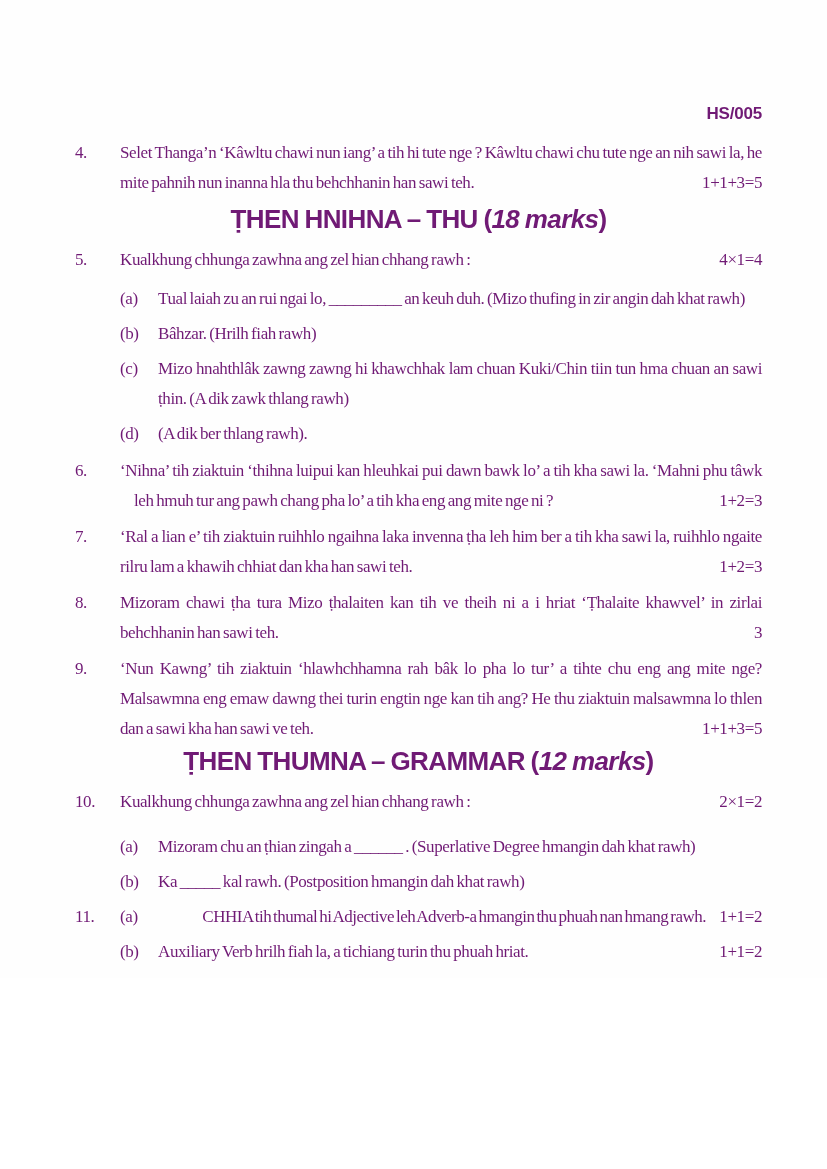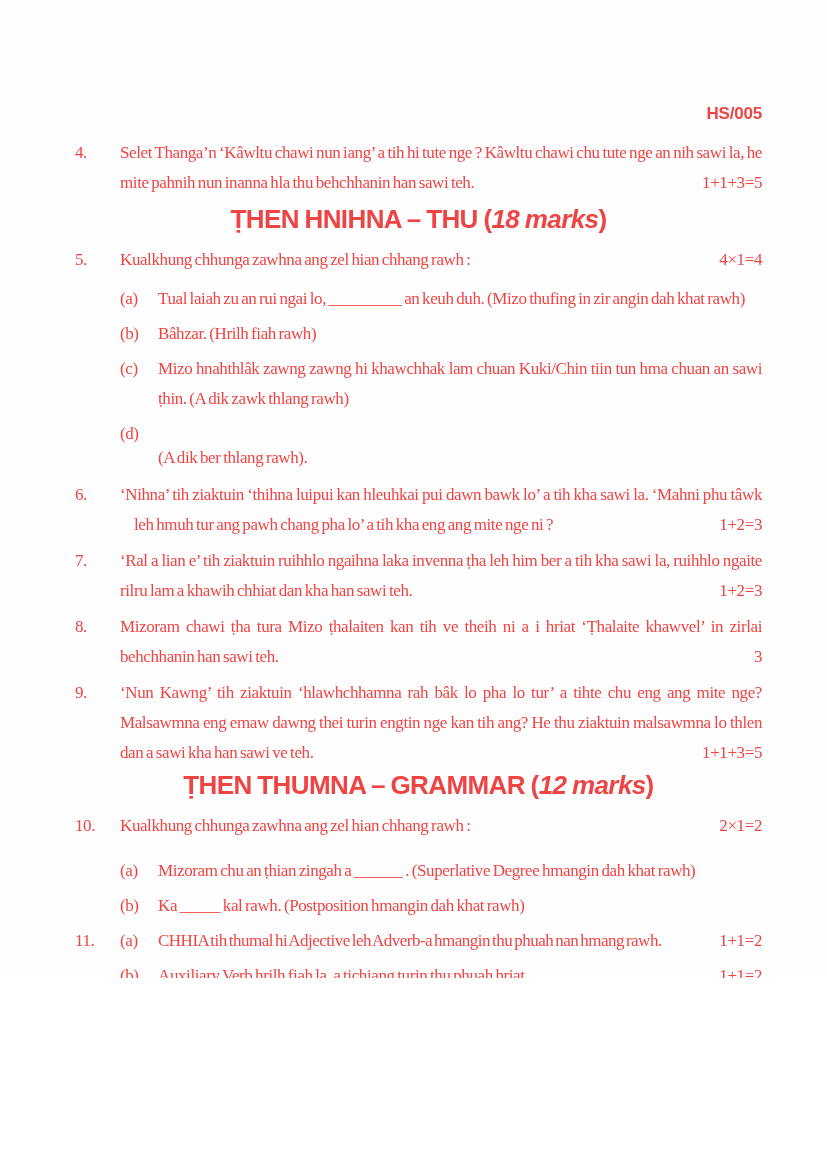--- a/index.html
+++ b/index.html
@@ -2,21 +2,21 @@
 <html><head>
 <meta charset="utf-8">
 <style>
   html, body { margin: 0; padding: 0; background: #ffffff; }
   .page {
     position: relative;
     width: 827px;
     height: 978px;
     box-sizing: border-box;
     background: #fefefe;
-    color: #ef4444;
+    color: #701a75;
     font-family: "Liberation Serif", serif;
     font-size: 17px;
     line-height: 30px;
     letter-spacing: -0.4px;
     word-spacing: -1.2px;
     padding: 103px 65px 0 75px;
     overflow: hidden;
   }
   p { margin: 0; }
 
@@ -52,29 +52,29 @@
     text-align: center;
     margin: 2px 0 11px 0;
   }
   .section-heading .ital { font-style: italic; }
 
   .sub { display: flex; margin-left: 45px; margin-bottom: 5px; }
   .subletter { flex: none; width: 38px; }
   .subbody { flex: 1; position: relative; min-width: 0; }
 
   .hang-indent { padding-left: 14px; text-indent: -14px; }
-  .para2 { margin-top: 24px; }
+  .para2 { margin-top: 0; }
 
   .q11-group { flex: 1; min-width: 0; }
   .subrow { display: flex; margin-bottom: 5px; }
   .tight {
     letter-spacing: -0.5px;
     word-spacing: -1.8px;
     padding-right: 56px;
-    text-align: left;
+    text-align: right;
   }
   .pad-marks { padding-right: 52px; text-align: left; }
 
   .footer {
     display: flex;
     align-items: baseline;
     margin-top: 19px;
     font-family: "Liberation Sans", sans-serif;
     font-weight: bold;
     font-size: 17px;

